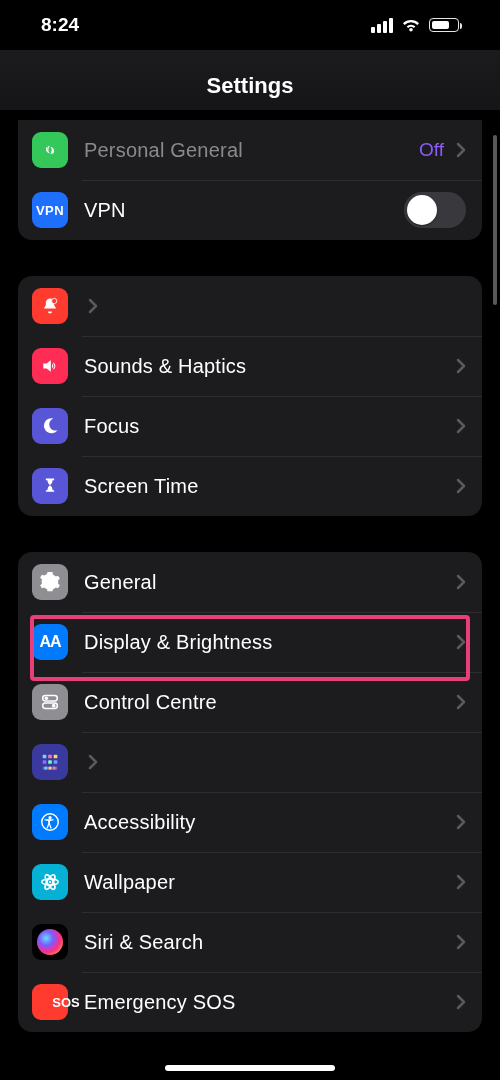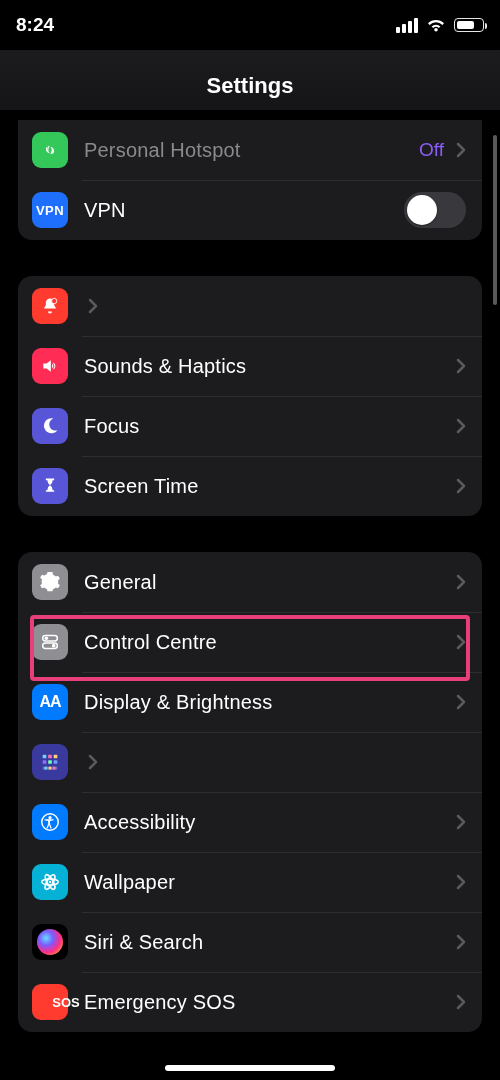--- a/index.html
+++ b/index.html
@@ -8,21 +8,21 @@
     position: relative;
     width: 500px; height: 1080px;
     background: #000;
     overflow: hidden;
   }
   
   .statusbar {
     position: relative;
     height: 50px;
     display: flex; align-items: center; justify-content: space-between;
-    padding: 0 16px;
+    padding: 0 41px;
     color: #fff;
     font-weight: 600;
     font-size: 19px;
   }
   .status-right { display:flex; align-items:center; gap:8px; }
   .signal { display:flex; align-items:flex-end; gap:2px; }
   .signal span { display:block; width:4px; background:#fff; border-radius:1px; }
   .signal span:nth-child(1){height:6px;}
   .signal span:nth-child(2){height:9px;}
   .signal span:nth-child(3){height:12px;}
@@ -164,21 +164,21 @@
 
   <div class="scroll">
 
     <div class="group first">
       <div class="row">
         <div class="icon bg-green">
           <svg width="20" height="20" viewBox="0 0 24 24">
               <path fill="#fff" d="M9 7a5 5 0 0 1 5 5 5 5 0 0 1-1 3l2 2a5 5 0 1 0-7-7l2 2a3 3 0 0 1-1-5zM15 17a5 5 0 0 1-5-5c0-1.1.4-2.1 1-3l-2-2a5 5 0 1 0 7 7l-2-2c.6.6 1 1 1 5z" opacity=".95"></path>
             </svg>
         </div>
-        <div class="label muted">Personal Hotspot</div>
+        <div class="label muted">Personal General</div>
         <div class="detail">Off</div>
         <div class="chevron">
           <svg width="10" height="16" viewBox="0 0 10 16">
               <path fill="none" stroke="#5a5a5e" stroke-width="2.5" stroke-linecap="round" stroke-linejoin="round" d="M2 2l6 6-6 6"></path>
             </svg>
         </div>
       </div>
       <div class="row">
         <div class="icon bg-vpn">
             <span>VPN</span>
@@ -246,47 +246,47 @@
     </div>
 
     <div class="group">
       <div class="row">
         <div class="icon bg-gray">
           <svg width="22" height="22" viewBox="0 0 24 24">
               <path fill="#fff" d="M12 8a4 4 0 1 0 0 8 4 4 0 0 0 0-8zm9 4a9 9 0 0 0-.2-1.9l2-1.6-2-3.4-2.4 1a9 9 0 0 0-3.2-1.9L14.8 1H9.2l-.4 2.2A9 9 0 0 0 5.6 5l-2.4-1-2 3.4 2 1.6A9 9 0 0 0 3 12c0 .6 0 1.3.2 1.9l-2 1.6 2 3.4 2.4-1a9 9 0 0 0 3.2 1.9l.4 2.2h5.6l.4-2.2a9 9 0 0 0 3.2-1.9l2.4 1 2-3.4-2-1.6c.1-.6.2-1.3.2-1.9z"></path>
             </svg>
         </div>
         <div class="label">General</div>
+        <div class="chevron">
+            <svg width="10" height="16" viewBox="0 0 10 16">
+              <path fill="none" stroke="#5a5a5e" stroke-width="2.5" stroke-linecap="round" stroke-linejoin="round" d="M2 2l6 6-6 6"></path>
+            </svg>
+          </div>
+      </div>
+      <div class="row">
+        <div class="icon bg-blue">
+          <span class="aa">AA</span>
+        </div>
+        <div class="label">Display &amp; Brightness</div>
         <div class="chevron">
             <svg width="10" height="16" viewBox="0 0 10 16">
               <path fill="none" stroke="#5a5a5e" stroke-width="2.5" stroke-linecap="round" stroke-linejoin="round" d="M2 2l6 6-6 6"></path>
             </svg>
           </div>
       </div>
       <div class="row">
         <div class="icon bg-gray">
           <svg width="22" height="22" viewBox="0 0 24 24">
               <rect x="4" y="5" width="16" height="6" rx="3" fill="none" stroke="#fff" stroke-width="1.6"></rect>
               <circle cx="8" cy="8" r="2" fill="#fff"></circle>
               <rect x="4" y="13" width="16" height="6" rx="3" fill="none" stroke="#fff" stroke-width="1.6"></rect>
               <circle cx="16" cy="16" r="2" fill="#fff"></circle>
             </svg>
         </div>
         <div class="label">Control Centre</div>
-        <div class="chevron">
-            <svg width="10" height="16" viewBox="0 0 10 16">
-              <path fill="none" stroke="#5a5a5e" stroke-width="2.5" stroke-linecap="round" stroke-linejoin="round" d="M2 2l6 6-6 6"></path>
-            </svg>
-          </div>
-      </div>
-      <div class="row">
-        <div class="icon bg-blue">
-          <span class="aa">AA</span>
-        </div>
-        <div class="label">Display &amp; Brightness</div>
         <div class="chevron">
             <svg width="10" height="16" viewBox="0 0 10 16">
               <path fill="none" stroke="#5a5a5e" stroke-width="2.5" stroke-linecap="round" stroke-linejoin="round" d="M2 2l6 6-6 6"></path>
             </svg>
           </div>
       </div>
       <div class="row">
         <div class="icon bg-purple">
           <svg width="22" height="22" viewBox="0 0 24 24">
             <rect x="4" y="4" width="4" height="4" rx="1" fill="#6fd3ff"></rect>

